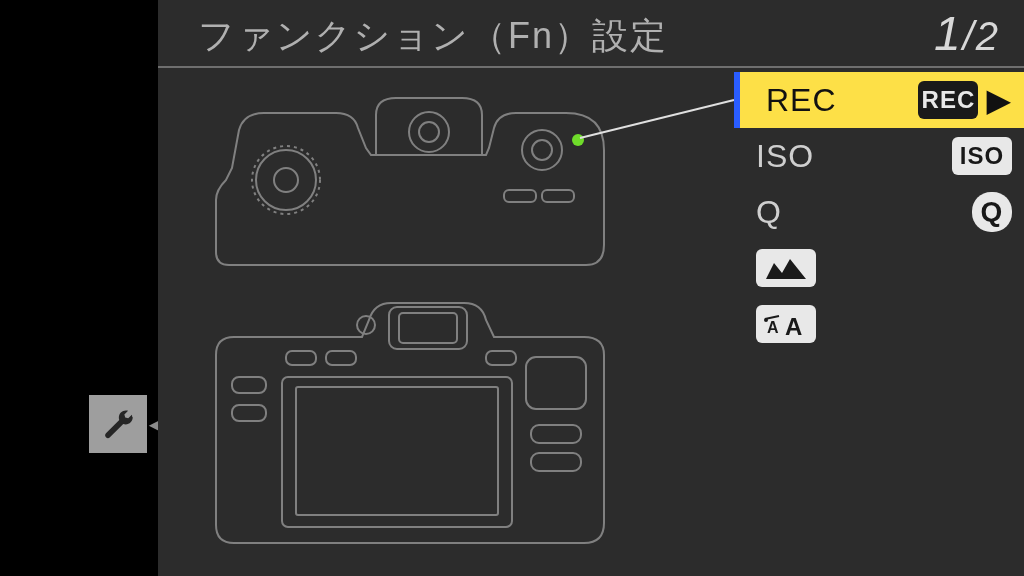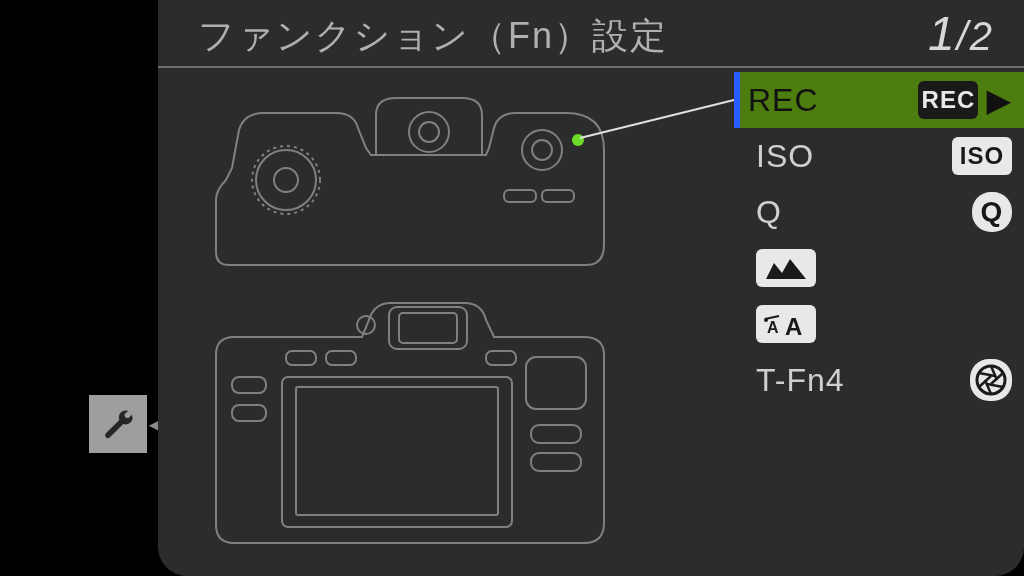--- a/index.html
+++ b/index.html
@@ -1,31 +1,31 @@
 <!DOCTYPE html>
 <html><head>
 <meta charset="utf-8">
 <style>
   html,body{margin:0;padding:0;width:1024px;height:576px;background:#000;overflow:hidden;font-family:"Helvetica Neue",Arial,sans-serif;}
-  .screen{position:absolute;left:158px;top:0;width:866px;height:576px;background:#2c2c2c;border-radius:29px;}
+  .screen{position:absolute;left:158px;top:0;width:866px;height:576px;background:#2c2c2c;}
   
   .hdr{position:absolute;left:0;right:0;top:0;height:66px;background:#2c2c2c;}
   .title{position:absolute;left:40px;top:12px;font-size:36px;color:#b0b0b0;letter-spacing:2px;}
-  .pager{position:absolute;right:30px;top:6px;font-size:40px;color:#d8d8d8;font-style:italic;font-weight:300;letter-spacing:2px;}
+  .pager{position:absolute;right:24px;top:6px;font-size:40px;color:#d8d8d8;font-style:italic;font-weight:300;letter-spacing:2px;}
   .pager-big{font-size:48px;}
   .divider{position:absolute;left:0;right:0;top:66px;height:2px;background:#6f6f6f;}
   
   .diagram{position:absolute;left:28px;top:80px;width:446px;height:480px;}
   .diagram svg{position:absolute;left:0;top:0;}
   
   .leader{position:absolute;left:0;top:0;width:866px;height:576px;pointer-events:none;}
   
   .list{position:absolute;right:0;top:72px;width:290px;}
   .row{height:56px;display:flex;align-items:center;justify-content:space-between;padding:0 12px 0 22px;box-sizing:border-box;color:#cfcfcf;font-size:32px;letter-spacing:1px;}
-  .row.sel{background:#4d7c0f;color:#111;border-left:6px solid #2a5dff;padding-left:8px;}
+  .row.sel{background:#fde047;color:#111;border-left:6px solid #2a5dff;padding-left:26px;}
   .row .label{flex:0 0 auto;}
   .row .badge{flex:0 0 auto;display:flex;align-items:center;}
   .row .arrow{display:none;}
   .row.sel .arrow{display:inline-block;margin-left:8px;}
   .badge-box{display:inline-flex;align-items:center;justify-content:center;width:60px;height:38px;border-radius:6px;}
   .badge-dark{background:#1a1a1a;color:#e8e8e8;}
   .badge-light{background:#e8e8e8;color:#181818;}
   .badge-txt{font-size:24px;font-weight:800;letter-spacing:1px;}
   
   .tab{position:absolute;left:89px;top:395px;width:58px;height:58px;background:#9e9e9e;display:flex;align-items:center;justify-content:center;}
@@ -159,33 +159,15 @@
           <svg width="50" height="30" viewBox="0 0 50 30">
             <text x="6" y="24" font-size="16" font-weight="900" fill="#1a1a1a" font-family="Arial">A</text>
             <path d="M4 10 L18 7" stroke="#1a1a1a" stroke-width="2"></path>
             <circle cx="5" cy="11" r="2" fill="#1a1a1a"></circle>
             <text x="24" y="26" font-size="24" font-weight="900" fill="#1a1a1a" font-family="Arial">A</text>
           </svg>
         </span>
       </span>
     </div>
 
-    <div class="row">
-      <span class="label">T-Fn4</span>
-      <span class="badge">
-        <span class="badge-box badge-light" style="border-radius:19px;width:42px;height:42px;">
-          <svg width="34" height="34" viewBox="0 0 34 34">
-            <circle cx="17" cy="17" r="14" fill="none" stroke="#1a1a1a" stroke-width="3"></circle>
-            <g stroke="#1a1a1a" stroke-width="2.5">
-              <path d="M17 3 L23 17"></path>
-                <path d="M29 10 L17 21"></path>
-                <path d="M29 24 L13 21"></path>
-              <path d="M17 31 L11 17"></path>
-                <path d="M5 24 L17 13"></path>
-                <path d="M5 10 L21 13"></path>
-            </g>
-          </svg>
-        </span>
-      </span>
-    </div>
 
   </div>
 </div>
 
 </body></html>

